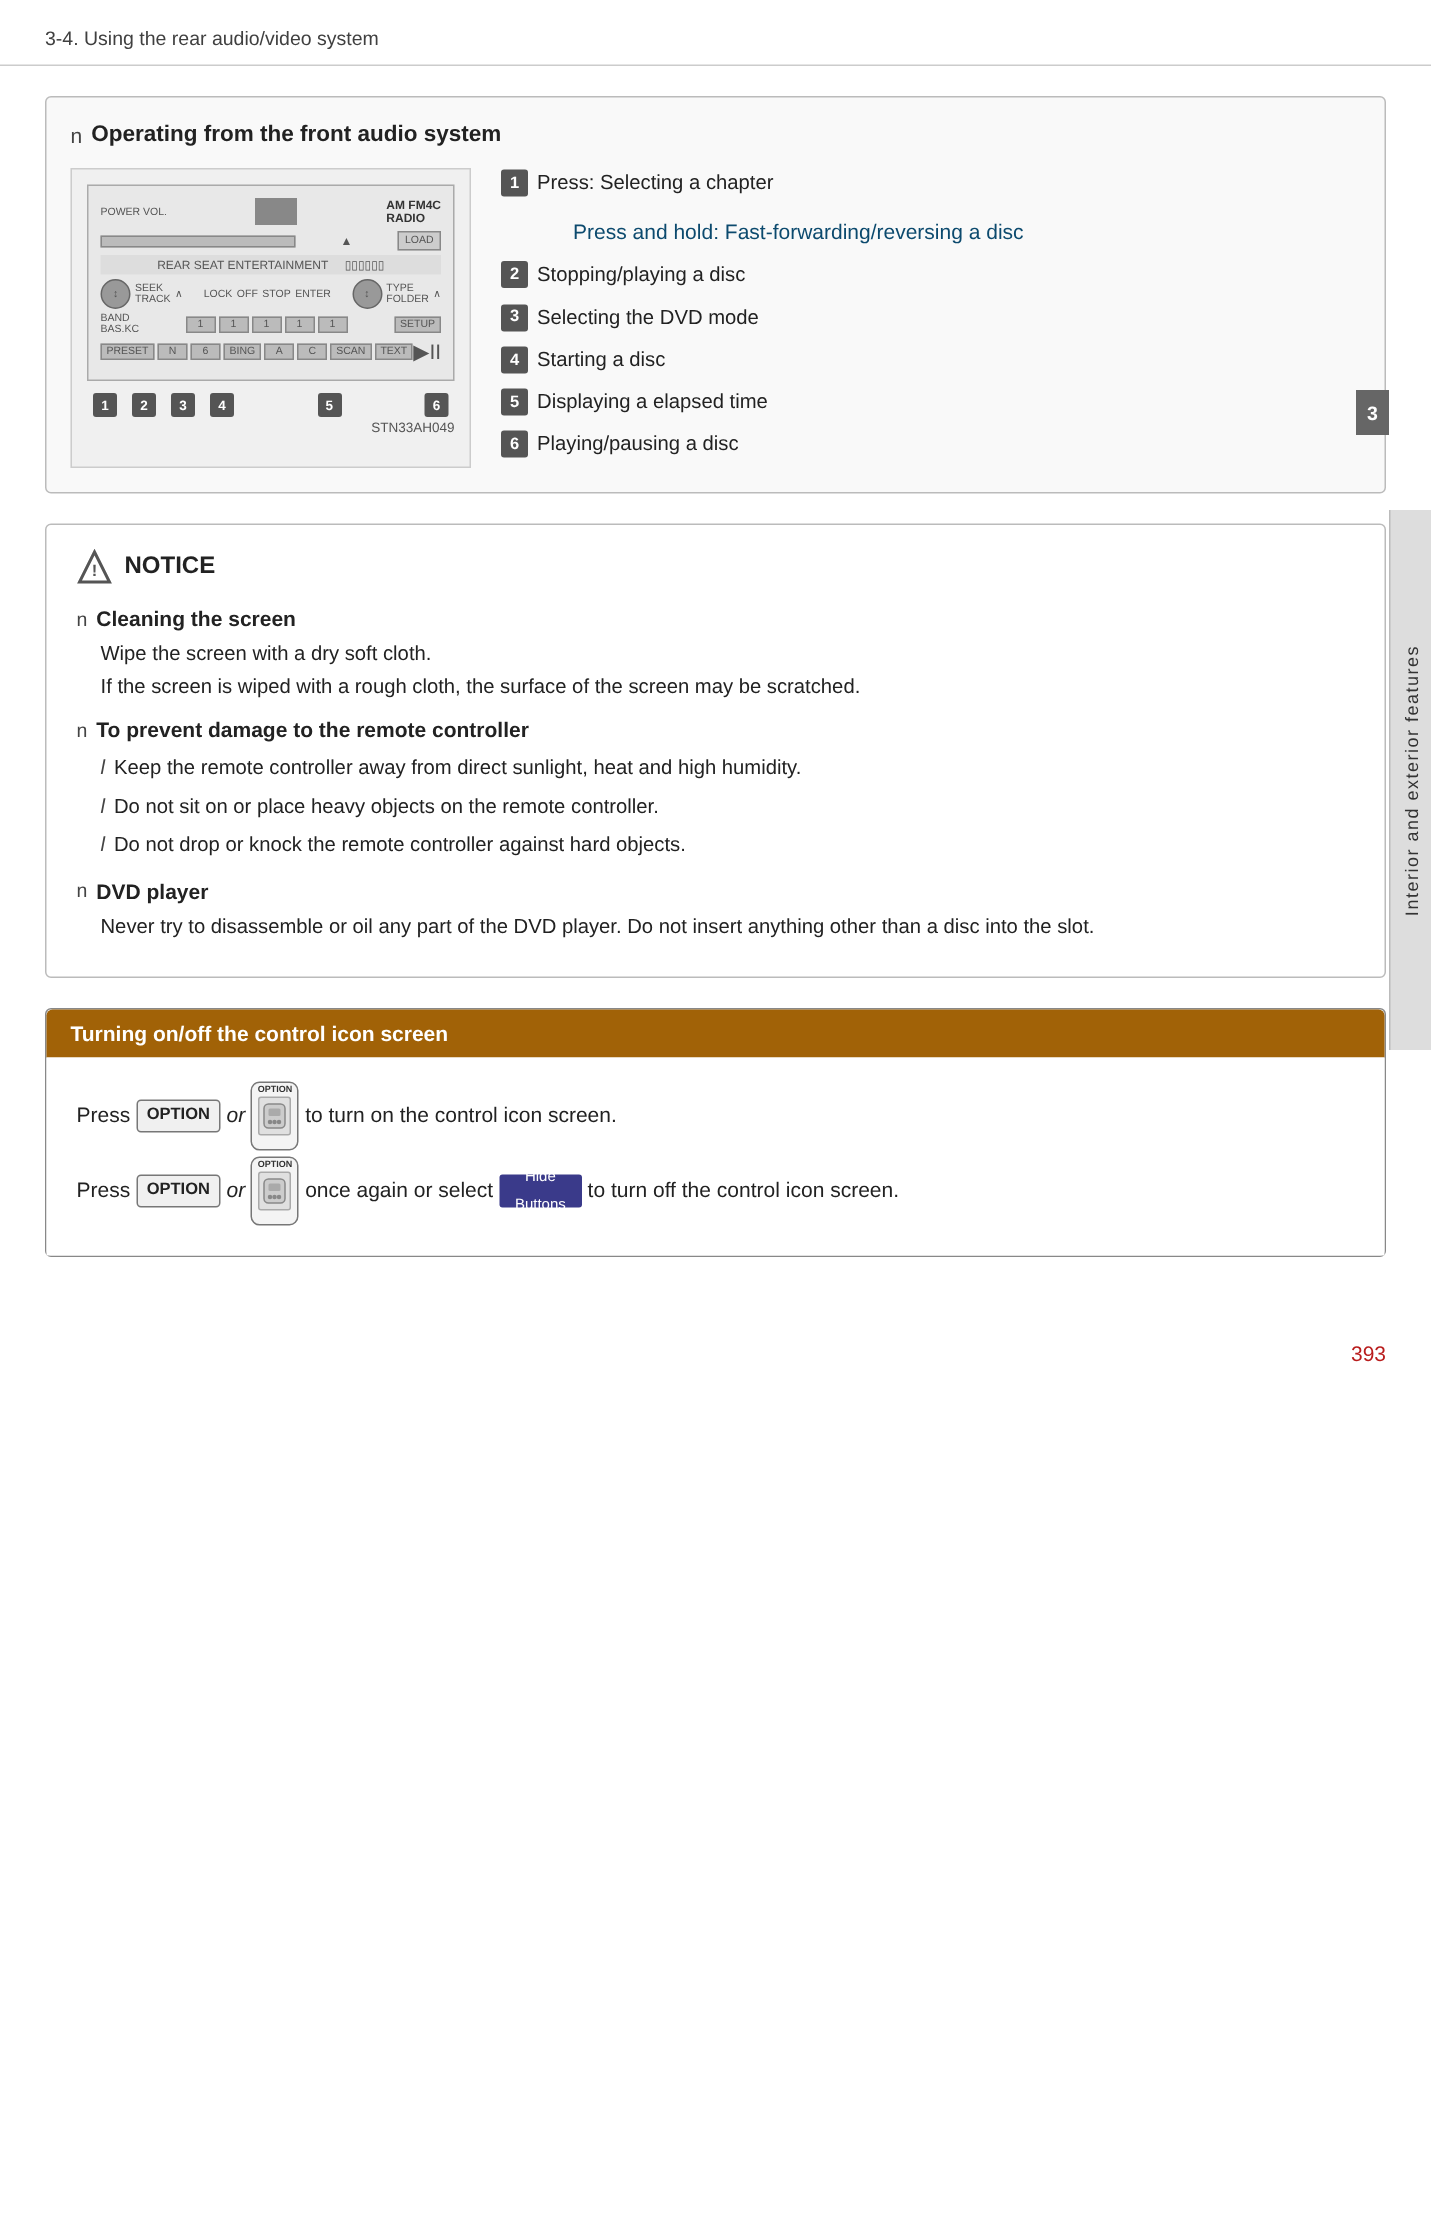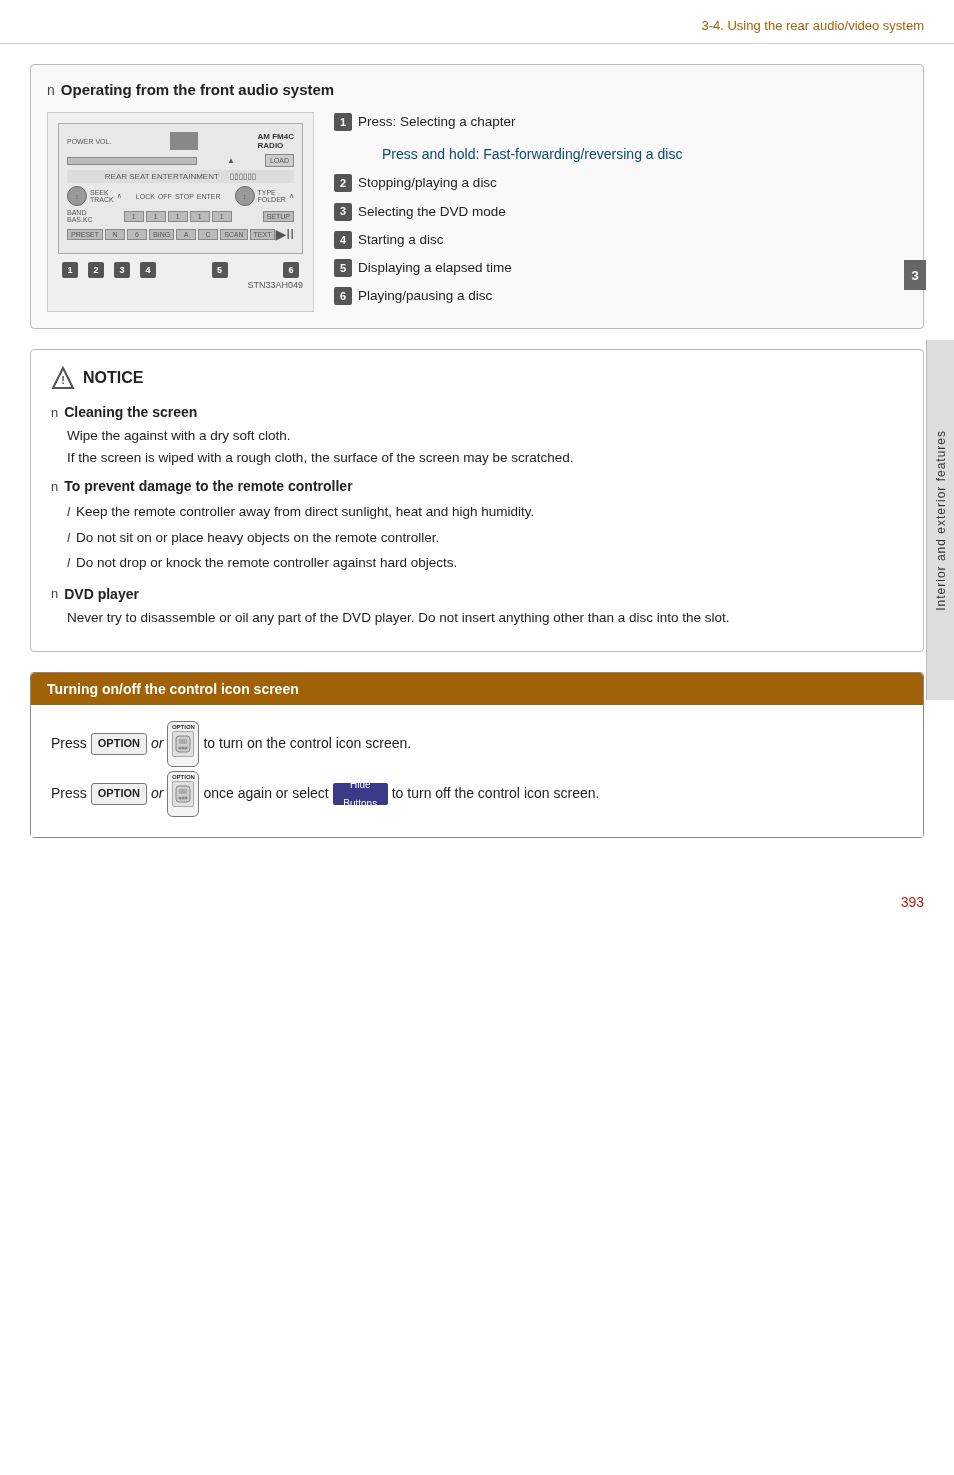--- a/index.html
+++ b/index.html
@@ -7,24 +7,23 @@
       font-family: Arial, Helvetica, sans-serif;
       font-size: 14px;
       background: #fff;
       color: #222;
       width: 954px;
       min-height: 1475px;
       position: relative;
     }
 
     .page-header {
-      text-align: right;
       padding: 18px 30px 10px 30px;
       font-size: 13px;
-      color: #a16207;
+      color: #404040;
       border-bottom: 1px solid #ccc;
     }
 
     .main-content {
       padding: 20px 30px 20px 30px;
     }
 
     
     .operating-box {
       border: 1px solid #bbb;
@@ -563,21 +562,21 @@
         </svg>
       </div>
       <span>NOTICE</span>
     </div>
 
     <div class="notice-sub-heading">
       <span class="n-bullet">n</span>
       <span>Cleaning the screen</span>
     </div>
     <div class="notice-body-text">
-      <span>Wipe the against with a dry soft cloth.</span><br>
+      <span>Wipe the screen with a dry soft cloth.</span><br>
       <span>If the screen is wiped with a rough cloth, the surface of the screen may be scratched.</span>
     </div>
 
     <div class="notice-sub-heading">
       <span class="n-bullet">n</span>
       <span>To prevent damage to the remote controller</span>
     </div>
     <ul class="bullet-list">
       <li>
           <span>Keep the remote controller away from direct sunlight, heat and high humidity.</span>

